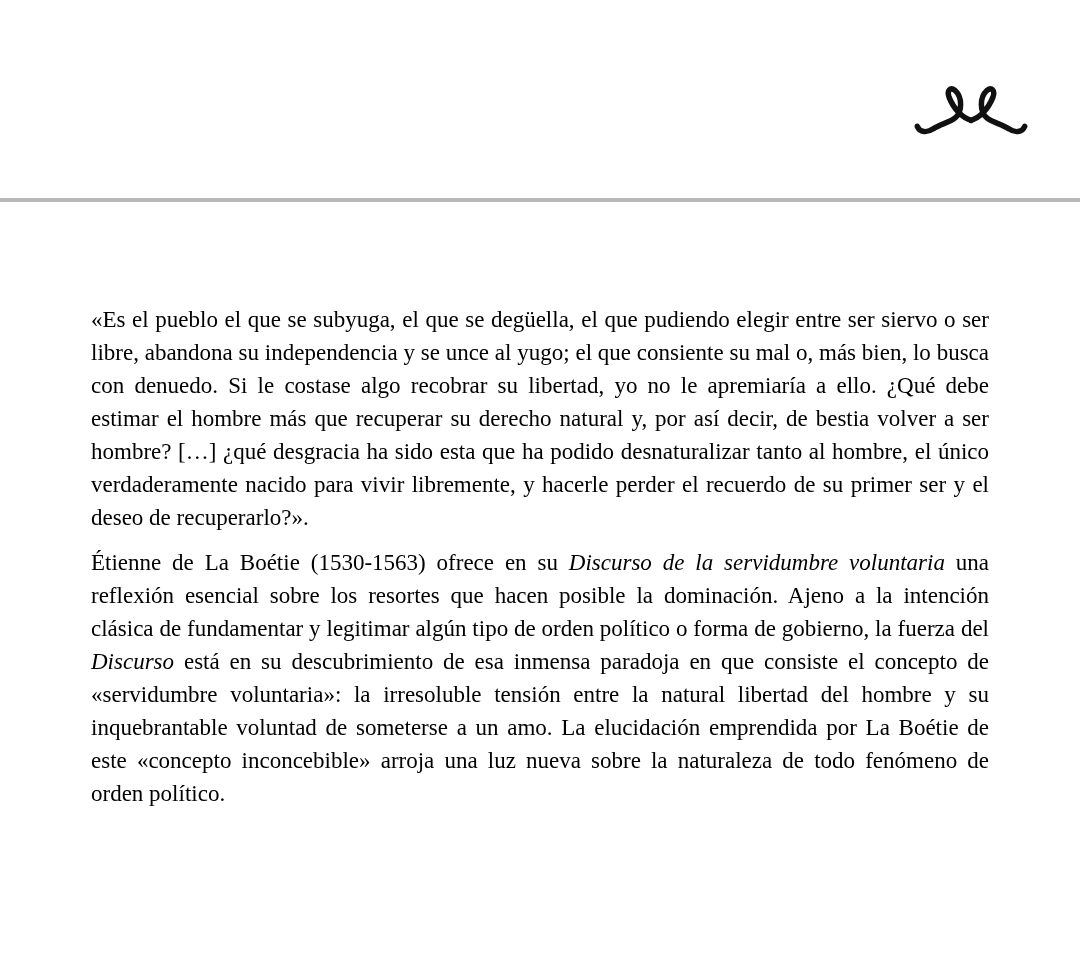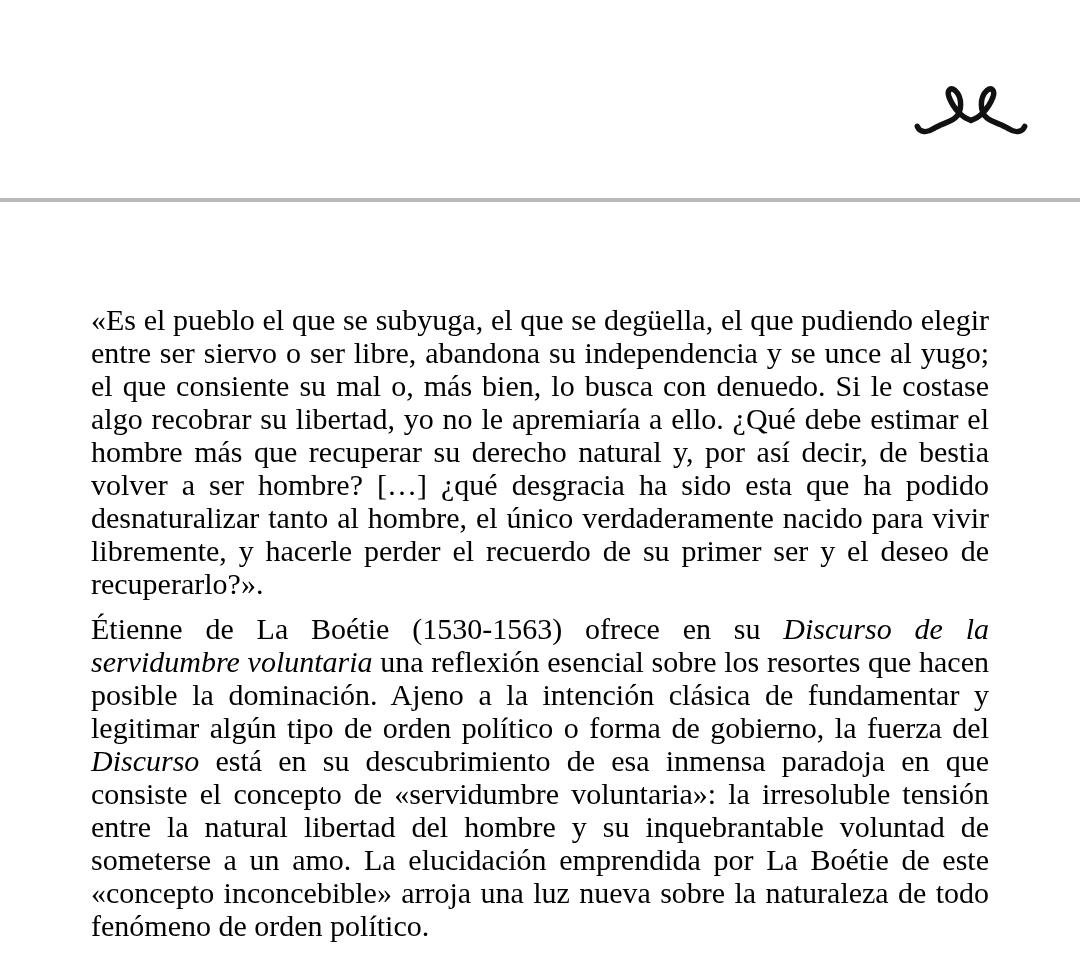--- a/index.html
+++ b/index.html
@@ -38,21 +38,21 @@
     background: #b9b9b9;
   }
   .main {
     position: absolute;
     top: 303px;
     left: 91px;
     width: 898px;
   }
   .para {
     margin: 0 0 12px 0;
-    font-size: 30px;
+    font-size: 23px;
     line-height: 33px;
     text-align: justify;
     text-justify: inter-word;
   }
   .para .italic { font-style: italic; margin-top: 41px; }
 </style>
 </head>
 <body>
 
 <div class="header">

